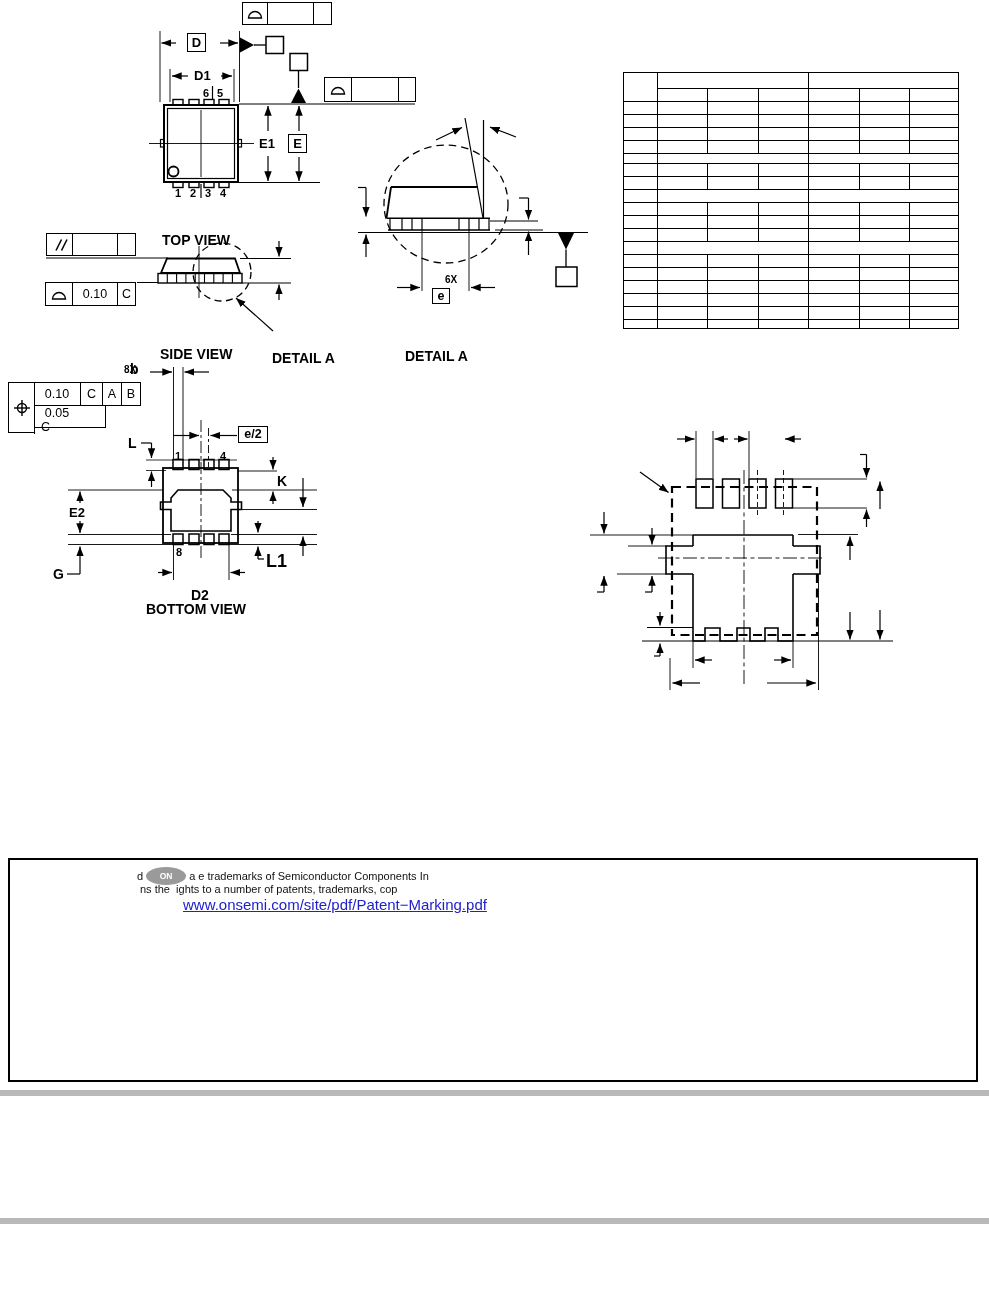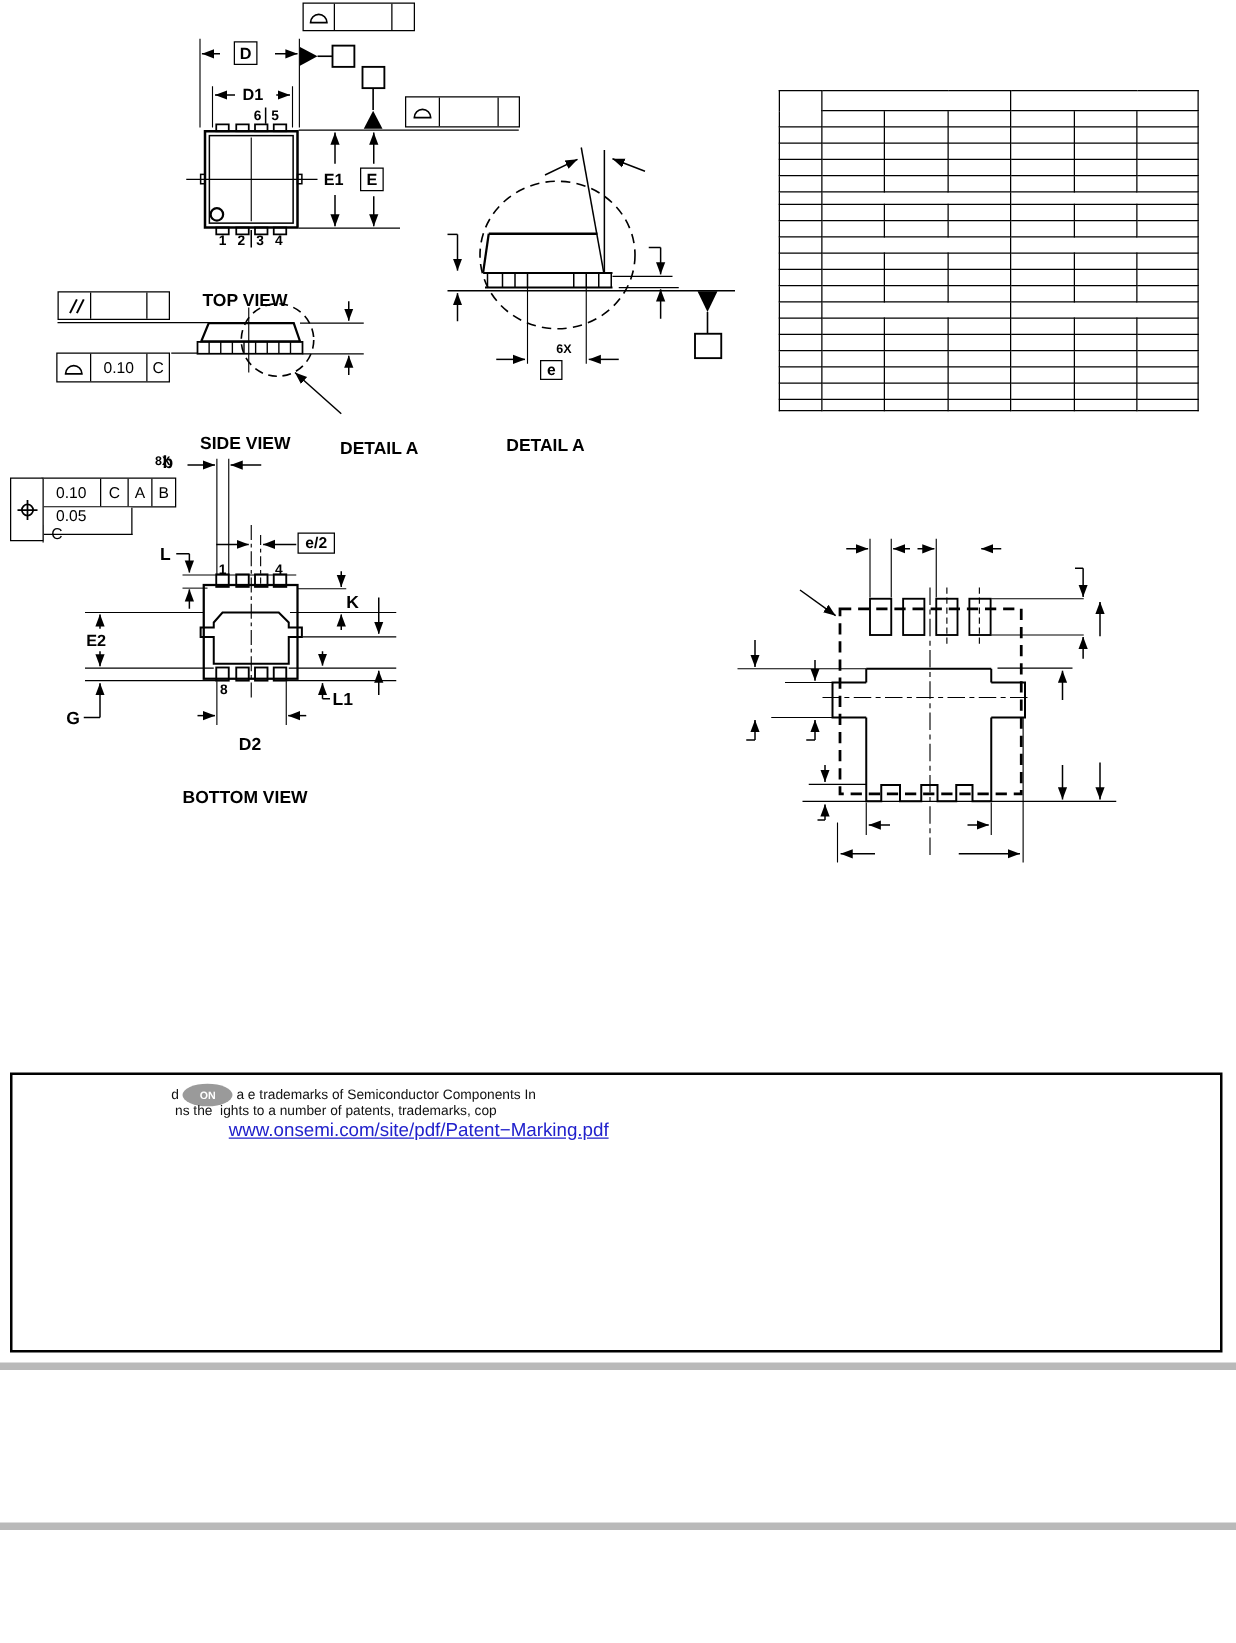--- a/index.html
+++ b/index.html
@@ -359,22 +359,22 @@
   <span class="lbl" style="left:130px;top:362px;font-size:14px;">b</span>
   <span class="boxlbl" style="left:238px;top:426px;width:28px;height:15px;font-size:12.5px;">e/2</span>
   <span class="lbl" style="left:128px;top:436px;font-size:14px;">L</span>
   <span class="pin" style="left:175px;top:451px;">1</span>
   <span class="pin" style="left:220px;top:451px;">4</span>
   <span class="pin" style="left:176px;top:547px;">8</span>
   <span class="lbl" style="left:277px;top:474px;font-size:14px;">K</span>
   <span class="lbl" style="left:69px;top:506px;">E2</span>
   <span class="lbl" style="left:53px;top:567px;font-size:14px;">G</span>
   <span class="lbl big" style="left:191px;top:562px;">D2</span>
-  <span class="lbl" style="left:266px;top:552px;font-size:14px;text-align:center;">L1</span>
-  <span class="lbl big" style="left:146px;top:604px;">BOTTOM VIEW</span>
+  <span class="lbl" style="left:266px;top:552px;font-size:18px;text-align:center;">L1</span>
+  <span class="lbl big" style="left:146px;top:576px;">BOTTOM VIEW</span>
 
   <table class="dimtable">
     <colgroup>
       <col style="width:34px">
         <col style="width:50px">
         <col style="width:51px">
         <col style="width:50px">
       <col style="width:51px">
         <col style="width:50px">
         <col style="width:49px">

